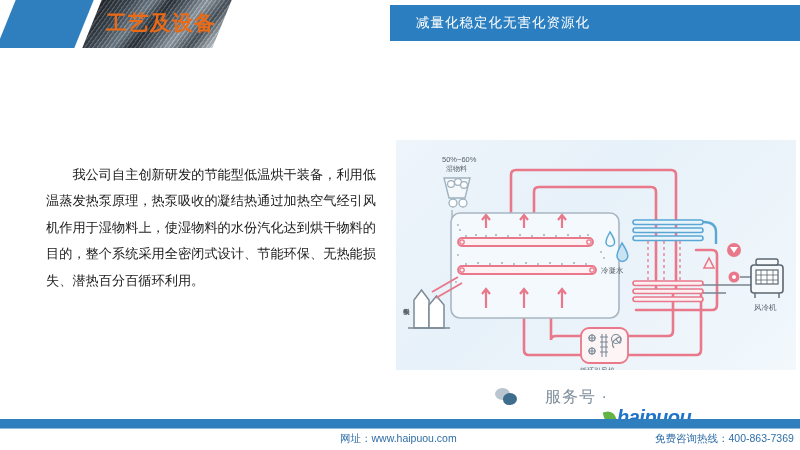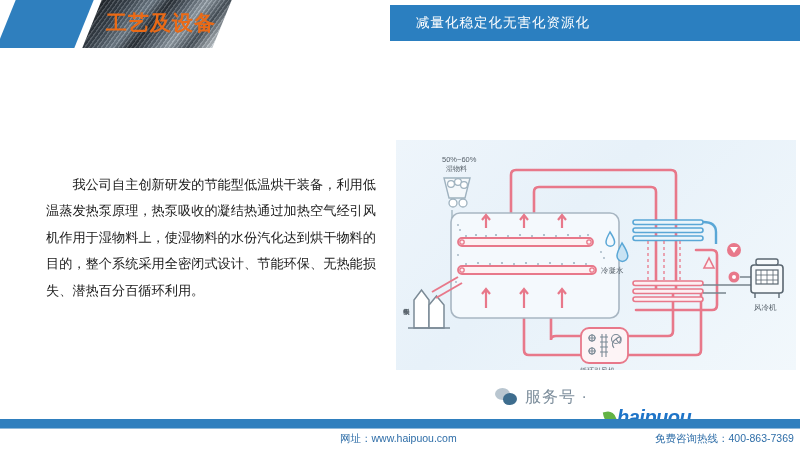--- a/index.html
+++ b/index.html
@@ -39,34 +39,34 @@
     position: absolute; left: 390px; top: 5px; width: 410px; height: 36px;
     background: #2b7fc0; display: flex; align-items: center;
     justify-content: flex-start; padding: 0 14px 0 26px;
   }
   .nav-item {
     color: #ffffff; font-size: 13.5px; white-space: nowrap; letter-spacing: 1px;
   }
 
   
   .body-text {
-    position: absolute; left: 46px; top: 172px; width: 330px;
+    position: absolute; left: 46px; top: 162px; width: 330px;
     font-size: 13.2px; line-height: 2.0; color: #1a1a1a;
     text-indent: 2em; text-align: justify;
   }
 
   
   .diagram {
     position: absolute; left: 396px; top: 140px; width: 400px; height: 230px;
     background: linear-gradient(135deg, #eef5fb 0%, #e7f1f9 40%, #f2f8fc 100%);
   }
   .diag-svg { position: absolute; left: 0; top: 0; }
 
   
-  .service-row { position: absolute; left: 495px; top: 383px; height: 28px; display: flex; align-items: center; }
+  .service-row { position: absolute; left: 495px; top: 383px; height: 28px; display: flex; align-items: center; gap: 20px; }
   .wechat-icon { width: 24px; height: 18px; position: relative; margin-right: 6px; }
   .wechat-icon .b1 {
     position: absolute; left: 0; top: 0; width: 15px; height: 12px;
     background: #b9c6d0; border-radius: 50% 50% 45% 50%;
   }
   .wechat-icon .b2 {
     position: absolute; left: 8px; top: 5px; width: 14px; height: 12px;
     background: #3e6d8e; border-radius: 50% 50% 50% 45%;
   }
   .service-label { font-size: 16px; color: #7d8e9c; letter-spacing: 1px; white-space: nowrap; }

